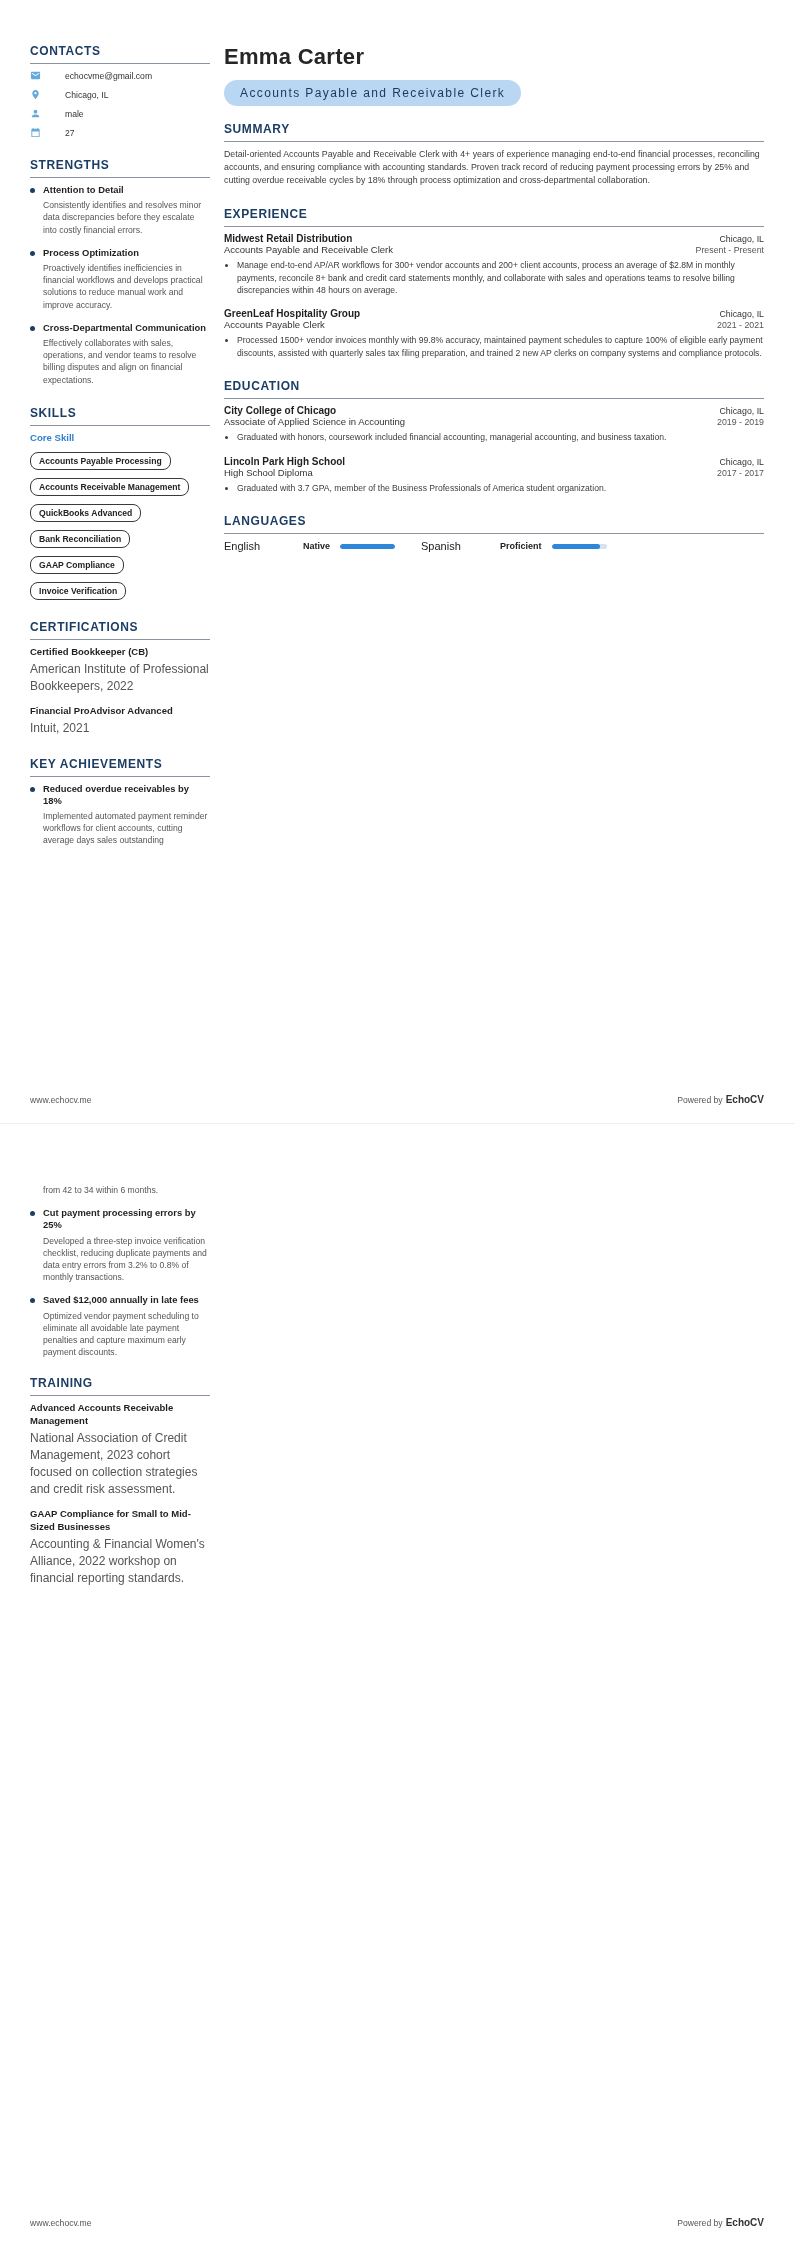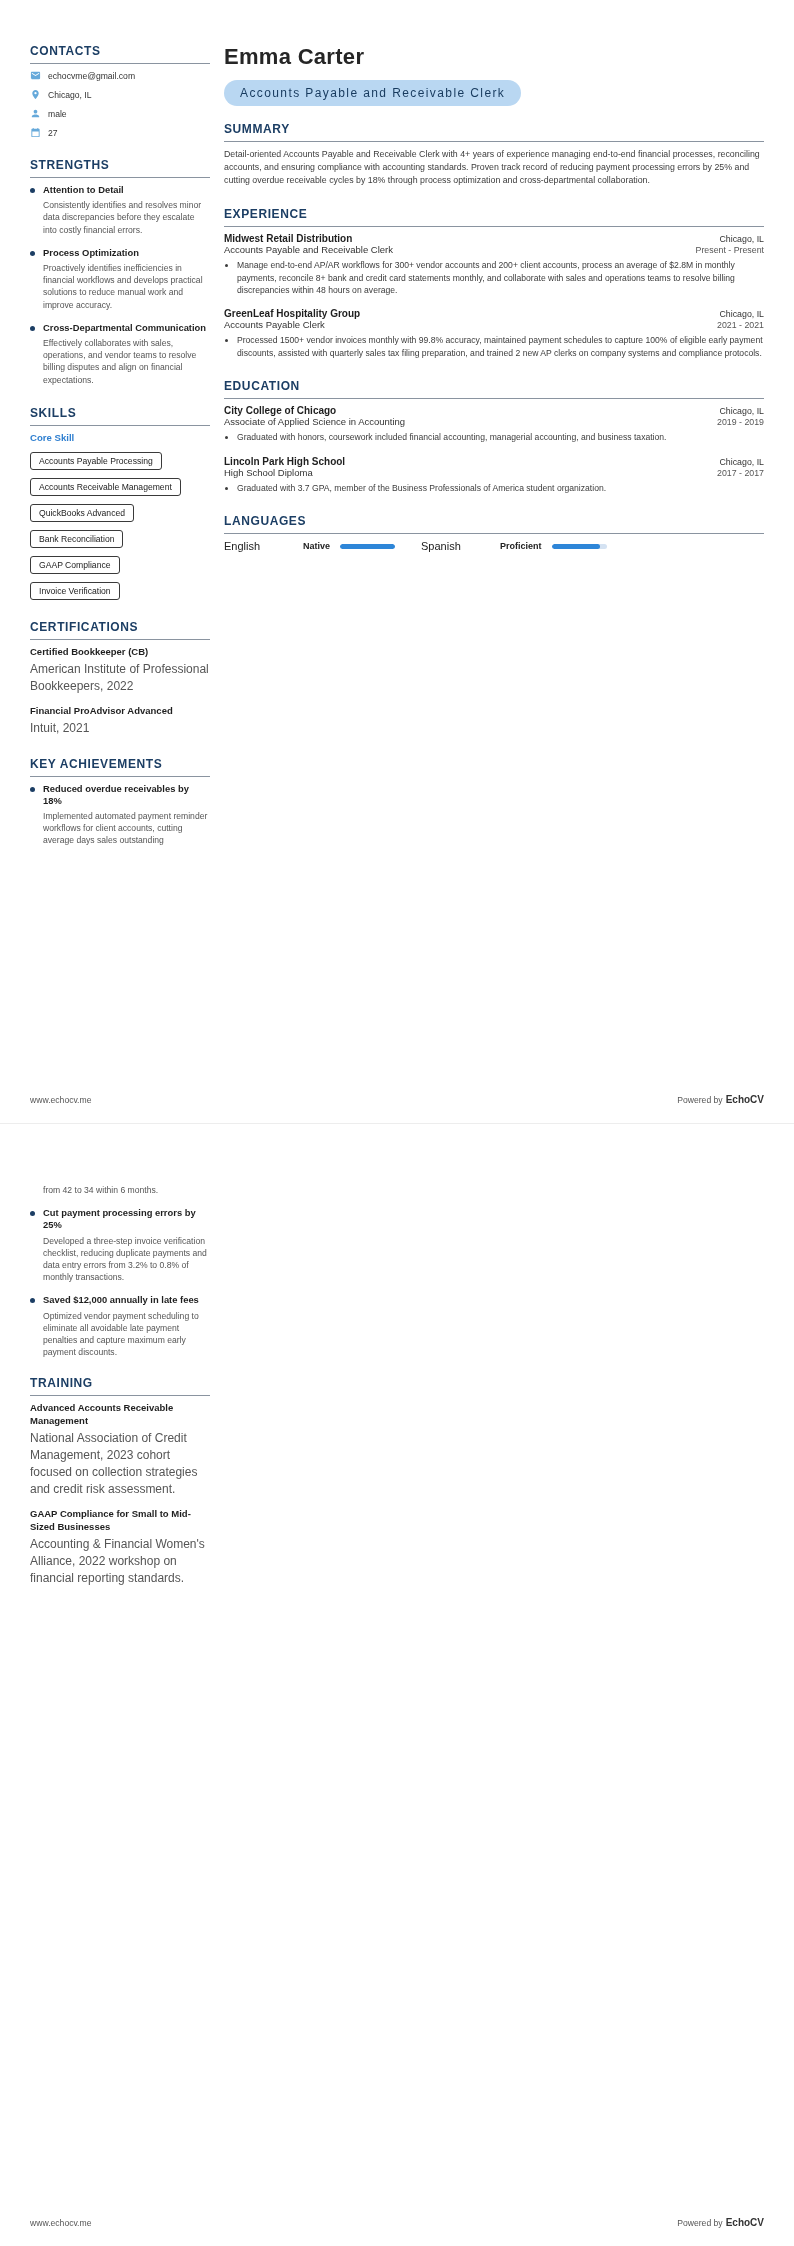--- a/index.html
+++ b/index.html
@@ -27,40 +27,40 @@
 
   .section { margin-bottom:20px; }
   .sec-head {
     font-size:12px; font-weight:bold; color:#1c3e64;
     letter-spacing:0.6px;
     padding-bottom:5px; margin-bottom:6px;
     border-bottom:1px solid #8a94a0;
   }
 
   
-  .contact-item { display:flex; align-items:center; gap:7px; margin-bottom:8px; }
+  .contact-item { display:flex; align-items:center; gap:24px; margin-bottom:8px; }
   .cicon { width:11px; height:11px; flex:0 0 11px; display:inline-flex; }
   .cicon svg { width:11px; height:11px; }
   .ctext { font-size:8.6px; color:#333; }
 
   
   .bullet-item { display:flex; gap:8px; margin-bottom:11px; }
   .dot { width:5px; height:5px; border-radius:50%; background:#1c3e64; margin-top:4px; flex:0 0 5px; }
   .bullet-body { flex:1; min-width:0; }
   .bullet-title { font-size:9.4px; font-weight:bold; color:#1f1f1f; line-height:1.3; margin-bottom:3px; }
   .bullet-desc { font-size:8.6px; color:#555; line-height:1.42; }
   .continuation { font-size:8.6px; color:#555; line-height:1.42; padding-left:13px; margin-bottom:11px; }
 
   
   .skill-group-label { font-size:9.6px; font-weight:bold; color:#2f7fd0; margin-bottom:9px; }
   .chip {
     display:block; width:fit-content;
-    border:1px solid #3a3a3a; border-radius:3px;
+    border:1px solid #3a3a3a; border-radius:8px;
     padding:3px 8px; margin-bottom:8px;
-    font-size:8.6px; color:#222; background:#fff;
+    font-size:8.6px; color:#222; background:#fff;font-weight:bold;
   }
 
   
   .cert-title { font-size:9.5px; font-weight:bold; color:#1f1f1f; line-height:1.35; margin-bottom:2px; }
   .cert-sub { font-size:12px; color:#555; line-height:1.42; margin-bottom:10px; }
 
   
   .name { font-size:22px; font-weight:600; color:#262626; letter-spacing:0.3px; }
   .badge {
     display:inline-block; margin-top:10px; margin-bottom:16px;

